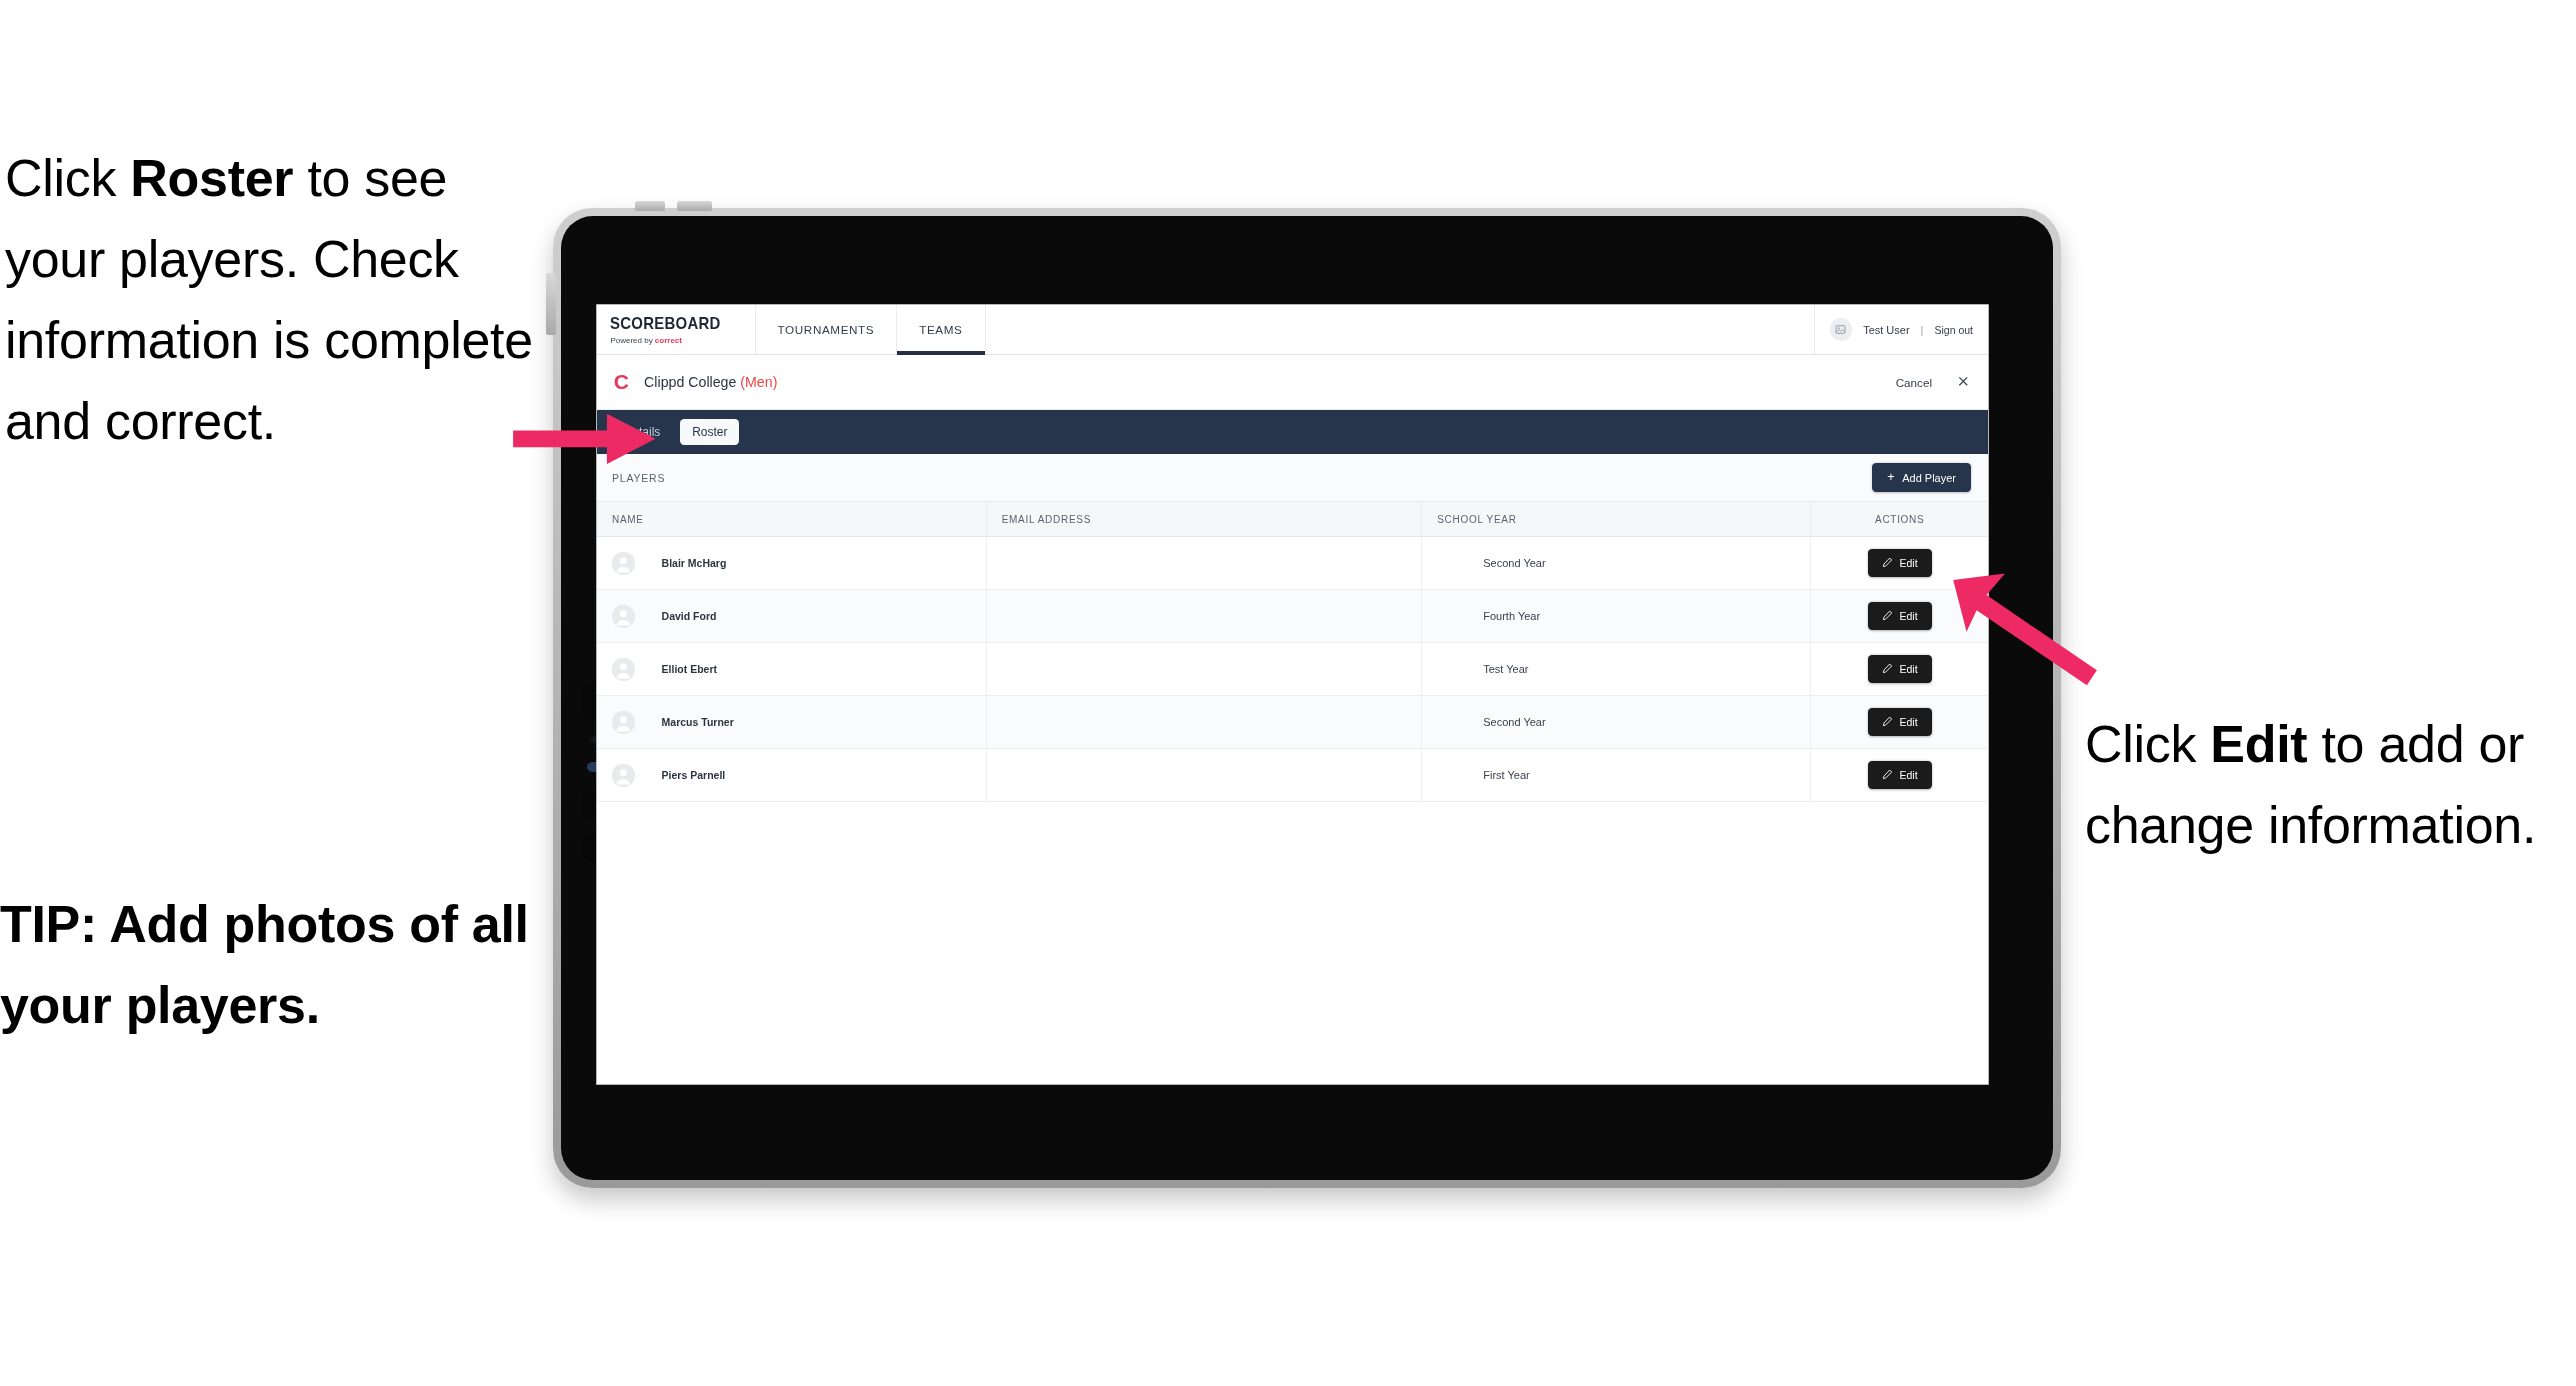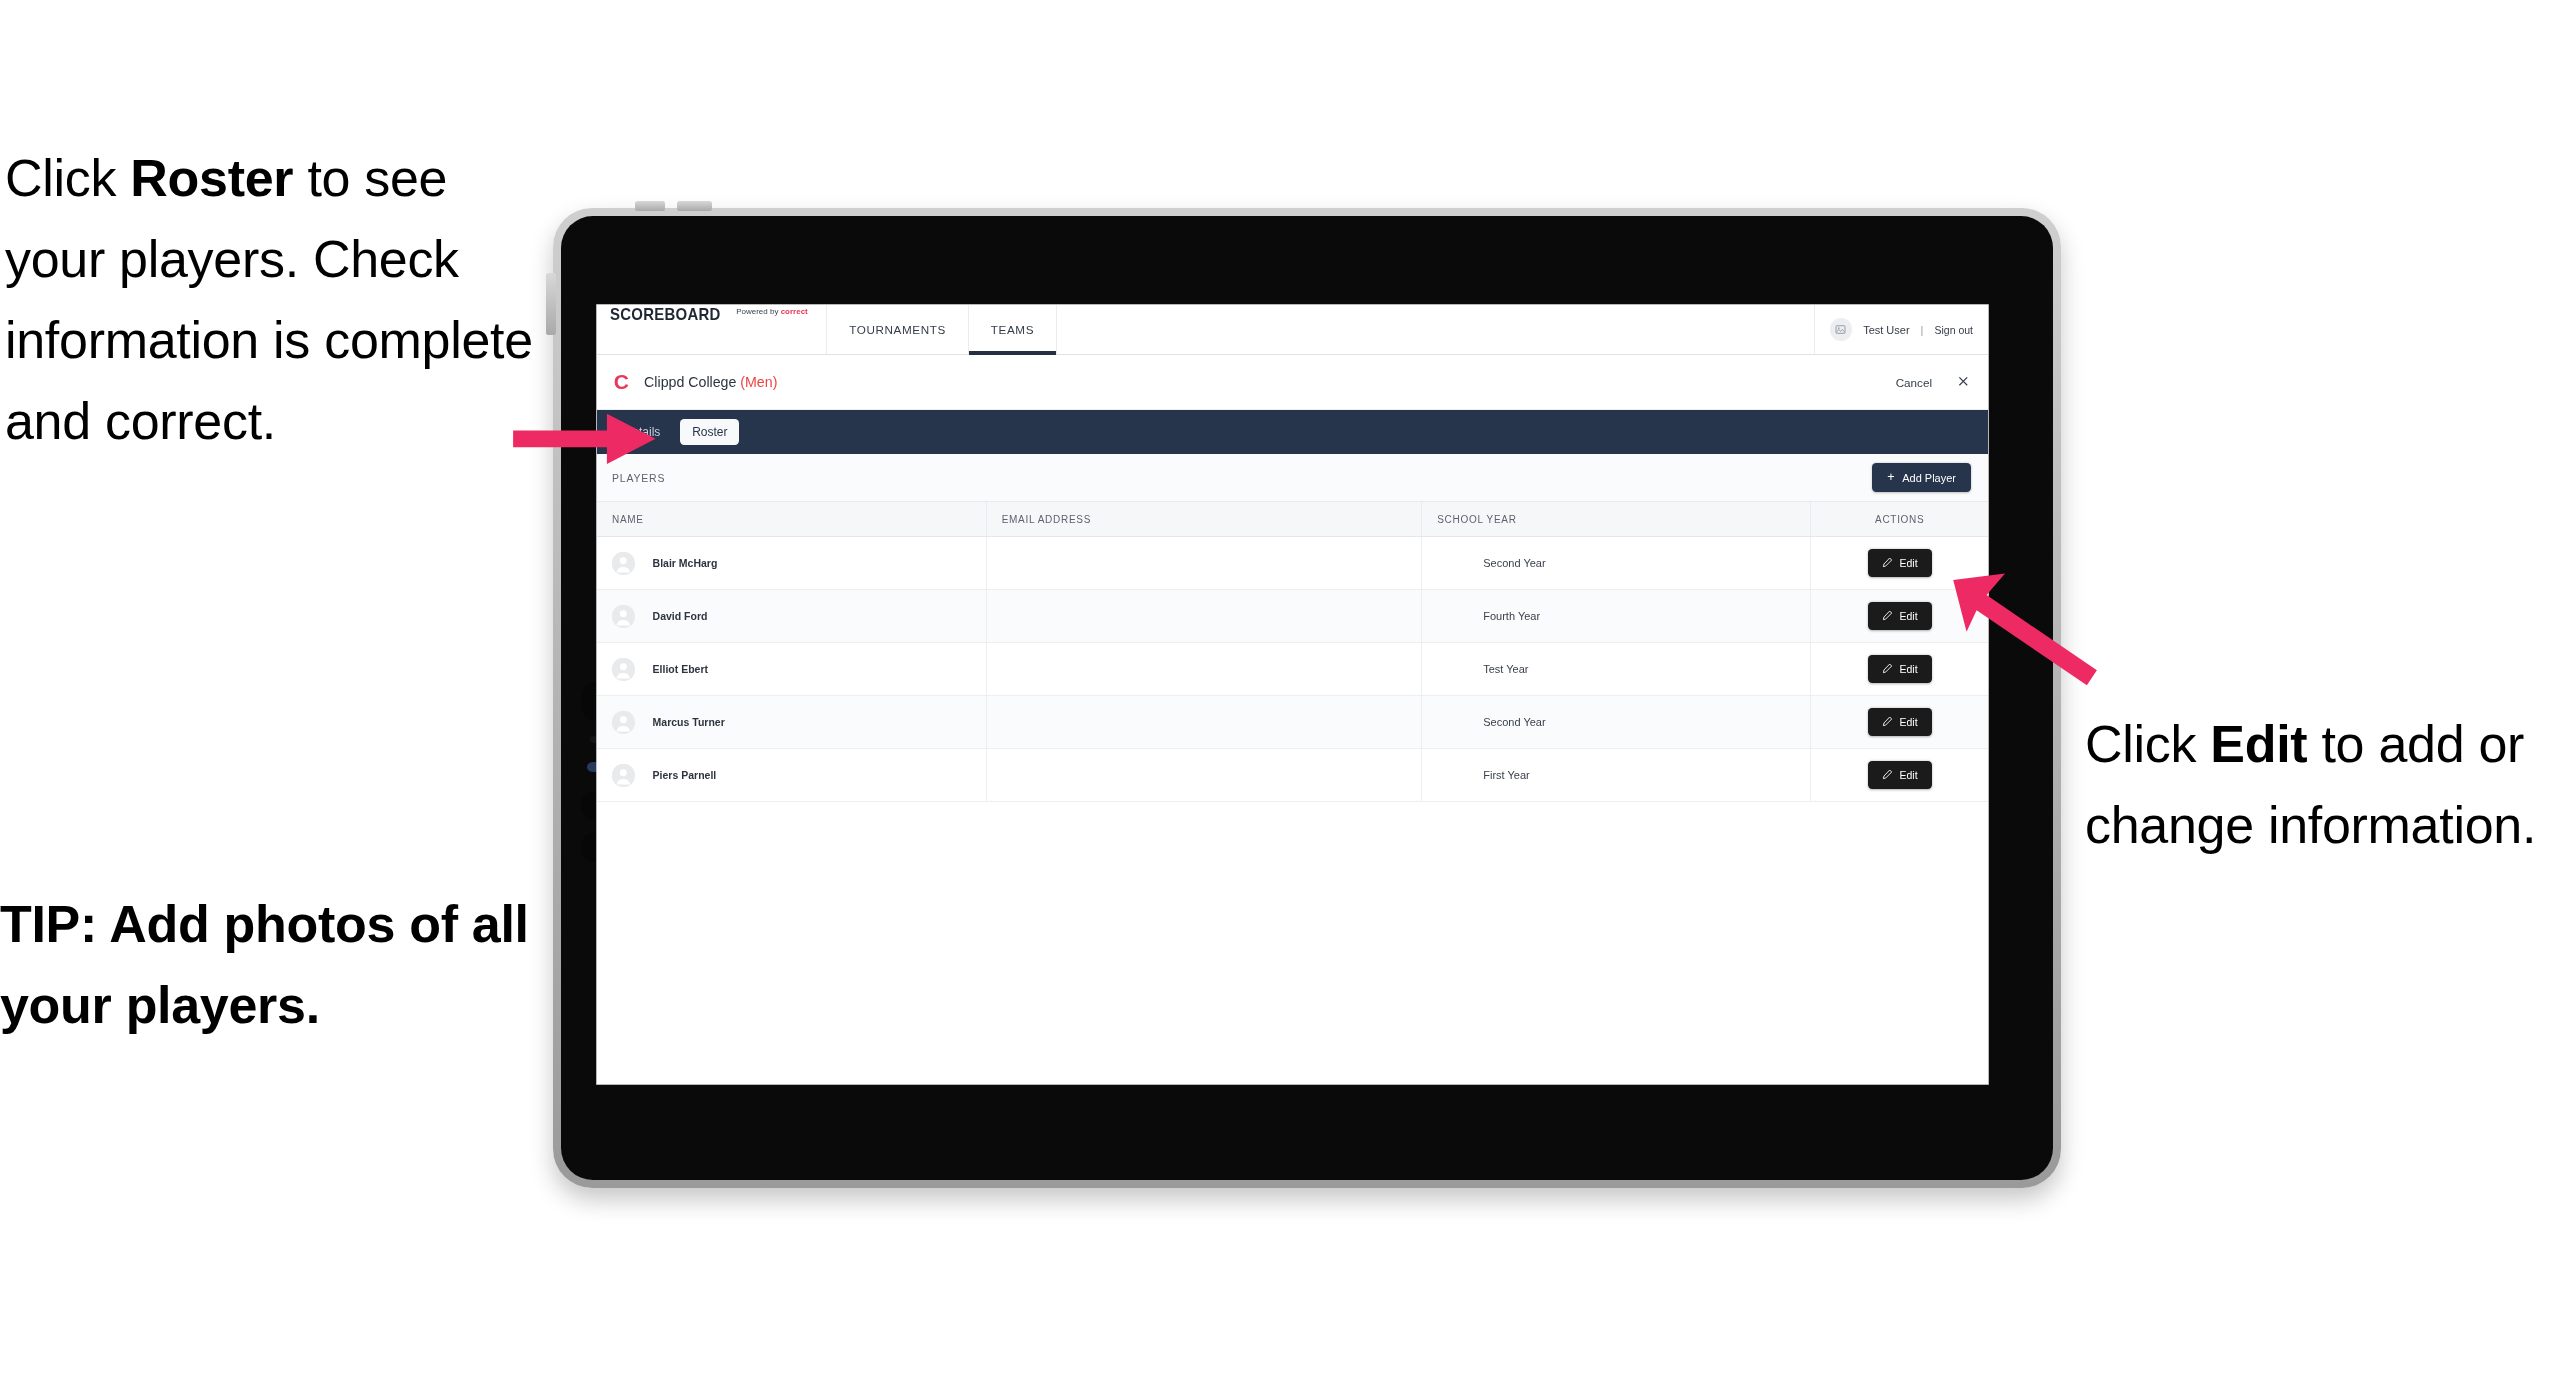--- a/index.html
+++ b/index.html
@@ -93,21 +93,21 @@
   .topnav {
     height: 49px;
     display: flex;
     align-items: stretch;
     background: #ffffff;
     border-bottom: 0.8px solid #e0e2e6;
     position: relative;
   }
   .brand {
     display: flex;
-    flex-direction: row;
+    flex-direction: column;
     justify-content: center;
     padding: 0 18.4px 0 13.4px;
     border-right: 0.8px solid #ececec;
   }
   .brand-name {
     font-size: 17px;
     font-weight: 700;
     letter-spacing: 0.3px;
     color: #1f2733;
     font-family: "Liberation Sans", sans-serif;
@@ -268,21 +268,21 @@
     border-right: 0.8px solid #eceef0;
     vertical-align: middle;
   }
   table.roster td.c-actions { text-align: center; padding-left: 0; border-right: none; }
   table.roster tbody tr:nth-child(even) td { background: #fafbfc; }
   .col-name   { width: 277px; }
   .col-email  { width: 310px; }
   .col-year   { width: 277px; }
   .col-act    { width: 126px; }
 
-  .name-cell { display: flex; align-items: center; gap: 18px; }
+  .name-cell { display: flex; align-items: center; gap: 27px; }
   .avatar-sm {
     width: 22.6px; height: 22.6px;
     border-radius: 50%;
     background: #e9eaec;
     display: flex; align-items: center; justify-content: center;
     flex: 0 0 auto;
   }
   .name-text { font-weight: 700; font-size: 10.5px; color: #2d3440; }
   .year-text { font-size: 11px; color: #3a414c; margin-left: 46px; }
 

